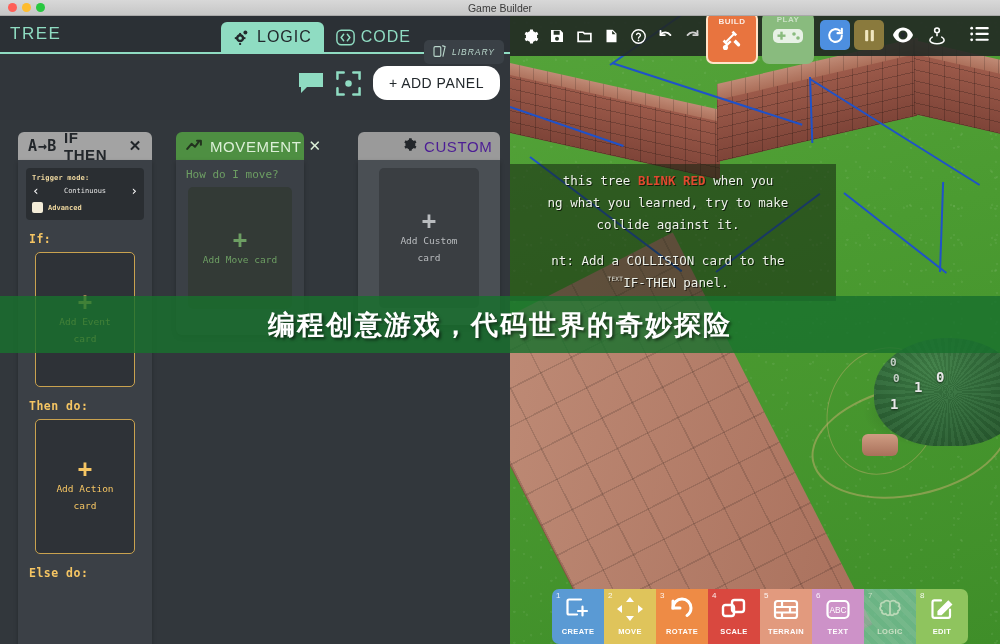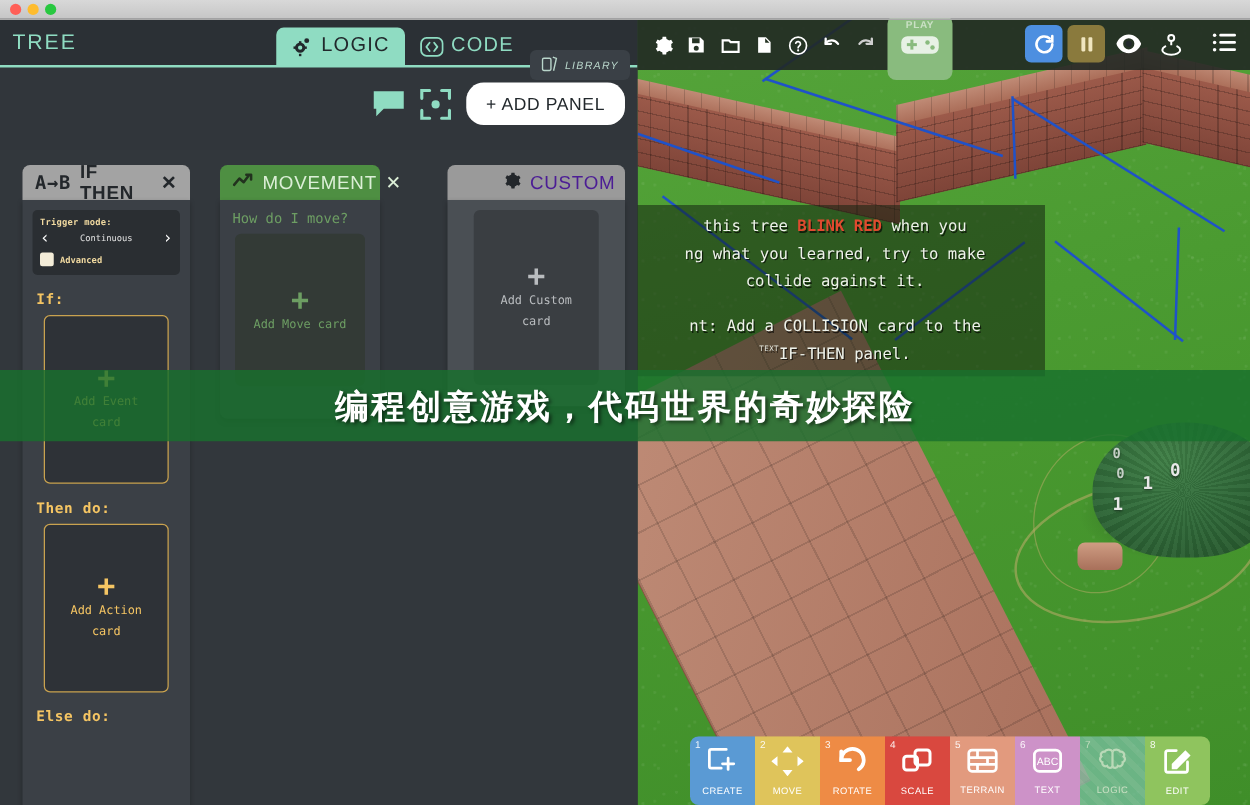--- a/index.html
+++ b/index.html
@@ -280,21 +280,21 @@
     display:flex; border-radius:7px; overflow:hidden; z-index:40;
   }
   .tool {
     width:52px; height:55px; position:relative;
     display:flex; flex-direction:column; align-items:center; justify-content:center;
   }
   .tool .num {
     position:absolute; left:4px; top:2px; font-size:8px; color:rgba(255,255,255,.9);
   }
   .tool .t-ic { margin-bottom:2px; }
-  .tool .t-lbl { font-size:7.5px; color:#fff; letter-spacing:.4px; font-weight:normal; }
+  .tool .t-lbl { font-size:7.5px; color:#fff; letter-spacing:.4px; font-weight:bold; }
   .t-logic { opacity:.72; }
   .t-logic::after{
     content:""; position:absolute; inset:0;
     background:repeating-linear-gradient(45deg, rgba(255,255,255,.10) 0 5px, transparent 5px 10px);
   }
 
   
   .banner {
     position:absolute; left:0; top:296px; width:1000px; height:57px;
     background:rgba(25,112,45,.82);
@@ -396,20 +396,31 @@
       </div>
       <div class="tb-ic" title="Redo">
         <svg width="19" height="17" viewBox="0 0 24 24" fill="none" stroke="#cfcfcf" stroke-width="2.6" stroke-linecap="round">
             <path d="M19 9C15 5 9 5 5 10"></path>
             <path d="M19 4v6h-6"></path>
           </svg>
       </div>
     </div>
 
     <div class="modegroup">
+      <div class="mode mode-build">
+        <span class="mode-lbl">BUILD</span>
+        <span class="mode-ic">
+          <svg width="30" height="28" viewBox="0 0 24 24" fill="#fff">
+              <path d="M13.2 3.2l3.2 3.2-1.6 1.6-1-1-6 6 1 1-1.6 1.6-3.2-3.2 1.6-1.6 1 1 6-6-1-1 1.6-1.6z"></path>
+              <path d="M18.6 14.2l-3.4-3.4-2 2 3.4 3.4a1.4 1.4 0 002 0 1.4 1.4 0 000-2z"></path>
+              <circle cx="6.4" cy="17.6" r="2.2"></circle>
+              <path d="M5.2 16.4l5-5 1.4 1.4-5 5z"></path>
+            </svg>
+        </span>
+      </div>
       <div class="mode mode-play">
         <span class="mode-lbl">PLAY</span>
         <span class="mode-ic">
           <svg width="32" height="22" viewBox="0 0 32 22" fill="rgba(255,255,255,.8)">
               <rect x="1" y="4" width="30" height="14" rx="5"></rect>
               <rect x="5.5" y="9.5" width="8" height="2.4" fill="#89bb7e"></rect>
               <rect x="8.3" y="6.7" width="2.4" height="8" fill="#89bb7e"></rect>
               <circle cx="22" cy="9" r="1.8" fill="#89bb7e"></circle>
               <circle cx="26" cy="13" r="1.8" fill="#89bb7e"></circle>
             </svg>
@@ -691,15 +702,16 @@
   <div class="banner">
     <span class="banner-txt">编程创意游戏，代码世界的奇妙探险</span>
   </div>
 
   <div class="titlebar">
     <div class="tl-dots">
       <span class="tl-dot tl-red"></span>
       <span class="tl-dot tl-yel"></span>
       <span class="tl-dot tl-grn"></span>
     </div>
+    <div class="tl-title">Game Builder</div>
   </div>
 
 </div>
 
 </body></html>

